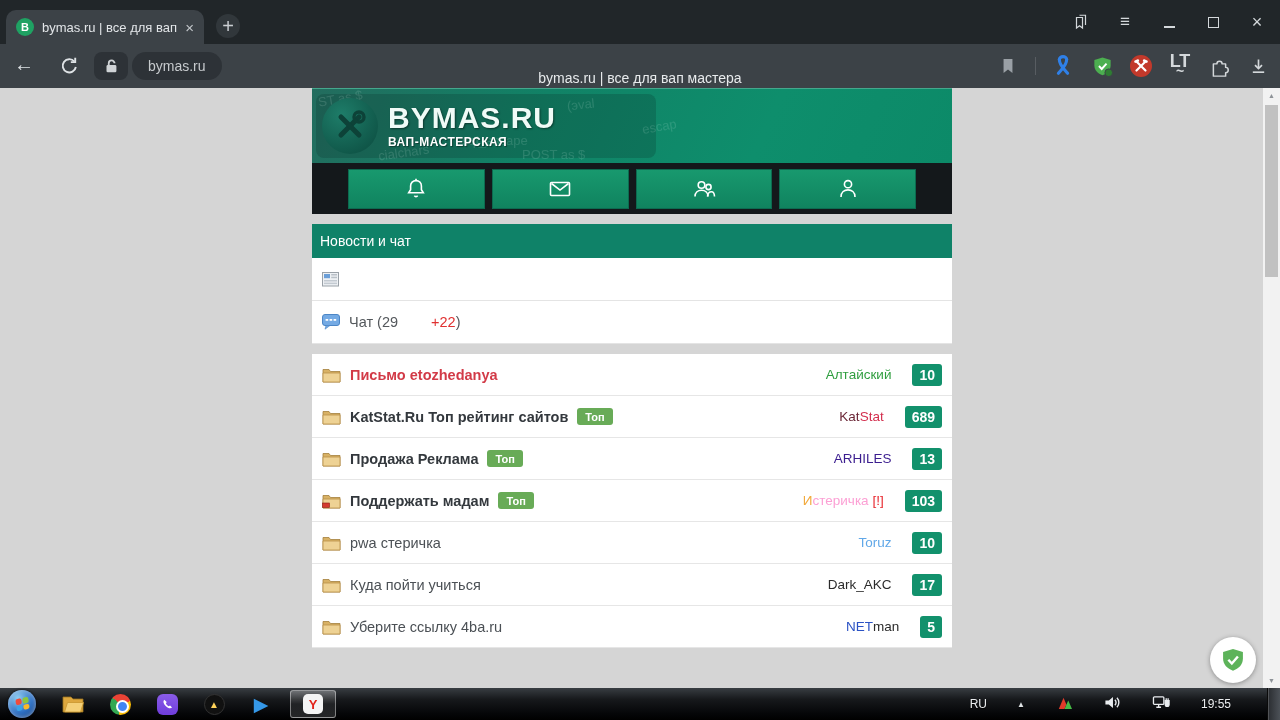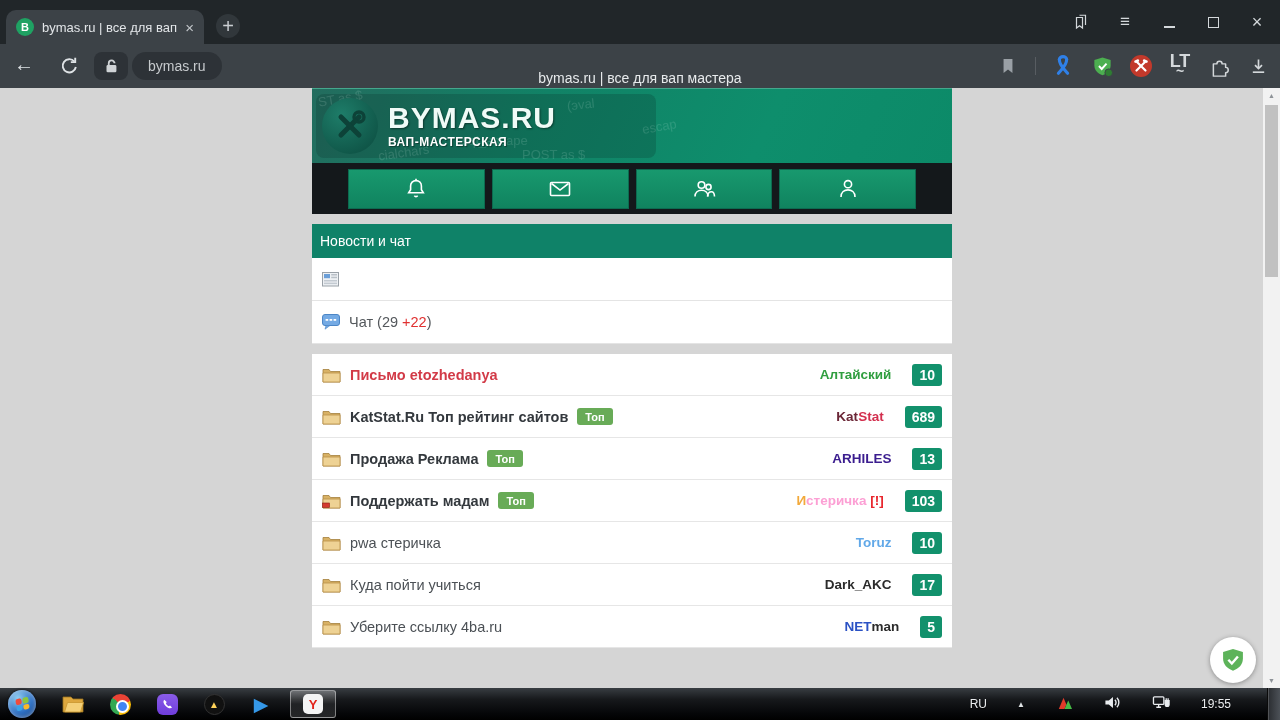--- a/index.html
+++ b/index.html
@@ -67,29 +67,29 @@
   .qbtn { flex:1; height:40px; background:linear-gradient(#18996e,#10835f); border:1px solid #0c6b50;
           display:flex; align-items:center; justify-content:center; }
 
   .panel { margin-top:10px; }
   .phead { height:34px; background:#0f8268; color:#fff; font-size:14px; display:flex; align-items:center;
            padding:0 8px; gap:8px; }
   .panel.forum .phead { height:37px; }
   .hl-red { color:#ff4a38; }
   .nrow { height:43px; background:#fff; border-bottom:1px solid #e4e4e4; display:flex; align-items:center;
           padding:0 10px; gap:9px; font-size:14.5px; color:#54585c; }
-  .plus-red { color:#e03131; }
+  .plus-red { color:#e03131;margin-left:29px; }
 
   .frow { height:42px; background:#fff; border-bottom:1px solid #e6e6e6; display:flex; align-items:center;
           padding:0 10px; gap:9px; font-size:14.5px; }
   .ftitle.red-bold { color:#d23a47; font-weight:bold; }
   .ftitle.bold { color:#33383d; font-weight:bold; }
   .ftitle.normal { color:#4b5055; }
   .fbadge { background:#68ab57; color:#fff; font-size:11px; font-weight:bold; padding:2.5px 8px; border-radius:3px; }
-  .fauthor { margin-left:auto; font-weight:bold; font-size:13.5px; white-space:nowrap; }
+  .fauthor { margin-left:auto; font-weight:normal; font-size:13.5px; white-space:nowrap; }
   .fcount { margin-left:12px; background:#12916c; color:#fff; font-weight:bold; font-size:14px;
             padding:3px 7px; border-radius:3px; min-width:16px; text-align:center; }
   .ficon .rmark { display:none; }
   .ficon.red-mark .rmark { display:block; }
 
   .adguard { position:absolute; right:24px; top:549px; width:46px; height:46px; border-radius:50%; background:#fff;
              box-shadow:0 1px 5px rgba(0,0,0,.35); display:flex; align-items:center; justify-content:center; }
 
   
   .taskbar { position:absolute; bottom:0; left:0; width:100%; height:32px; display:flex; align-items:center;

